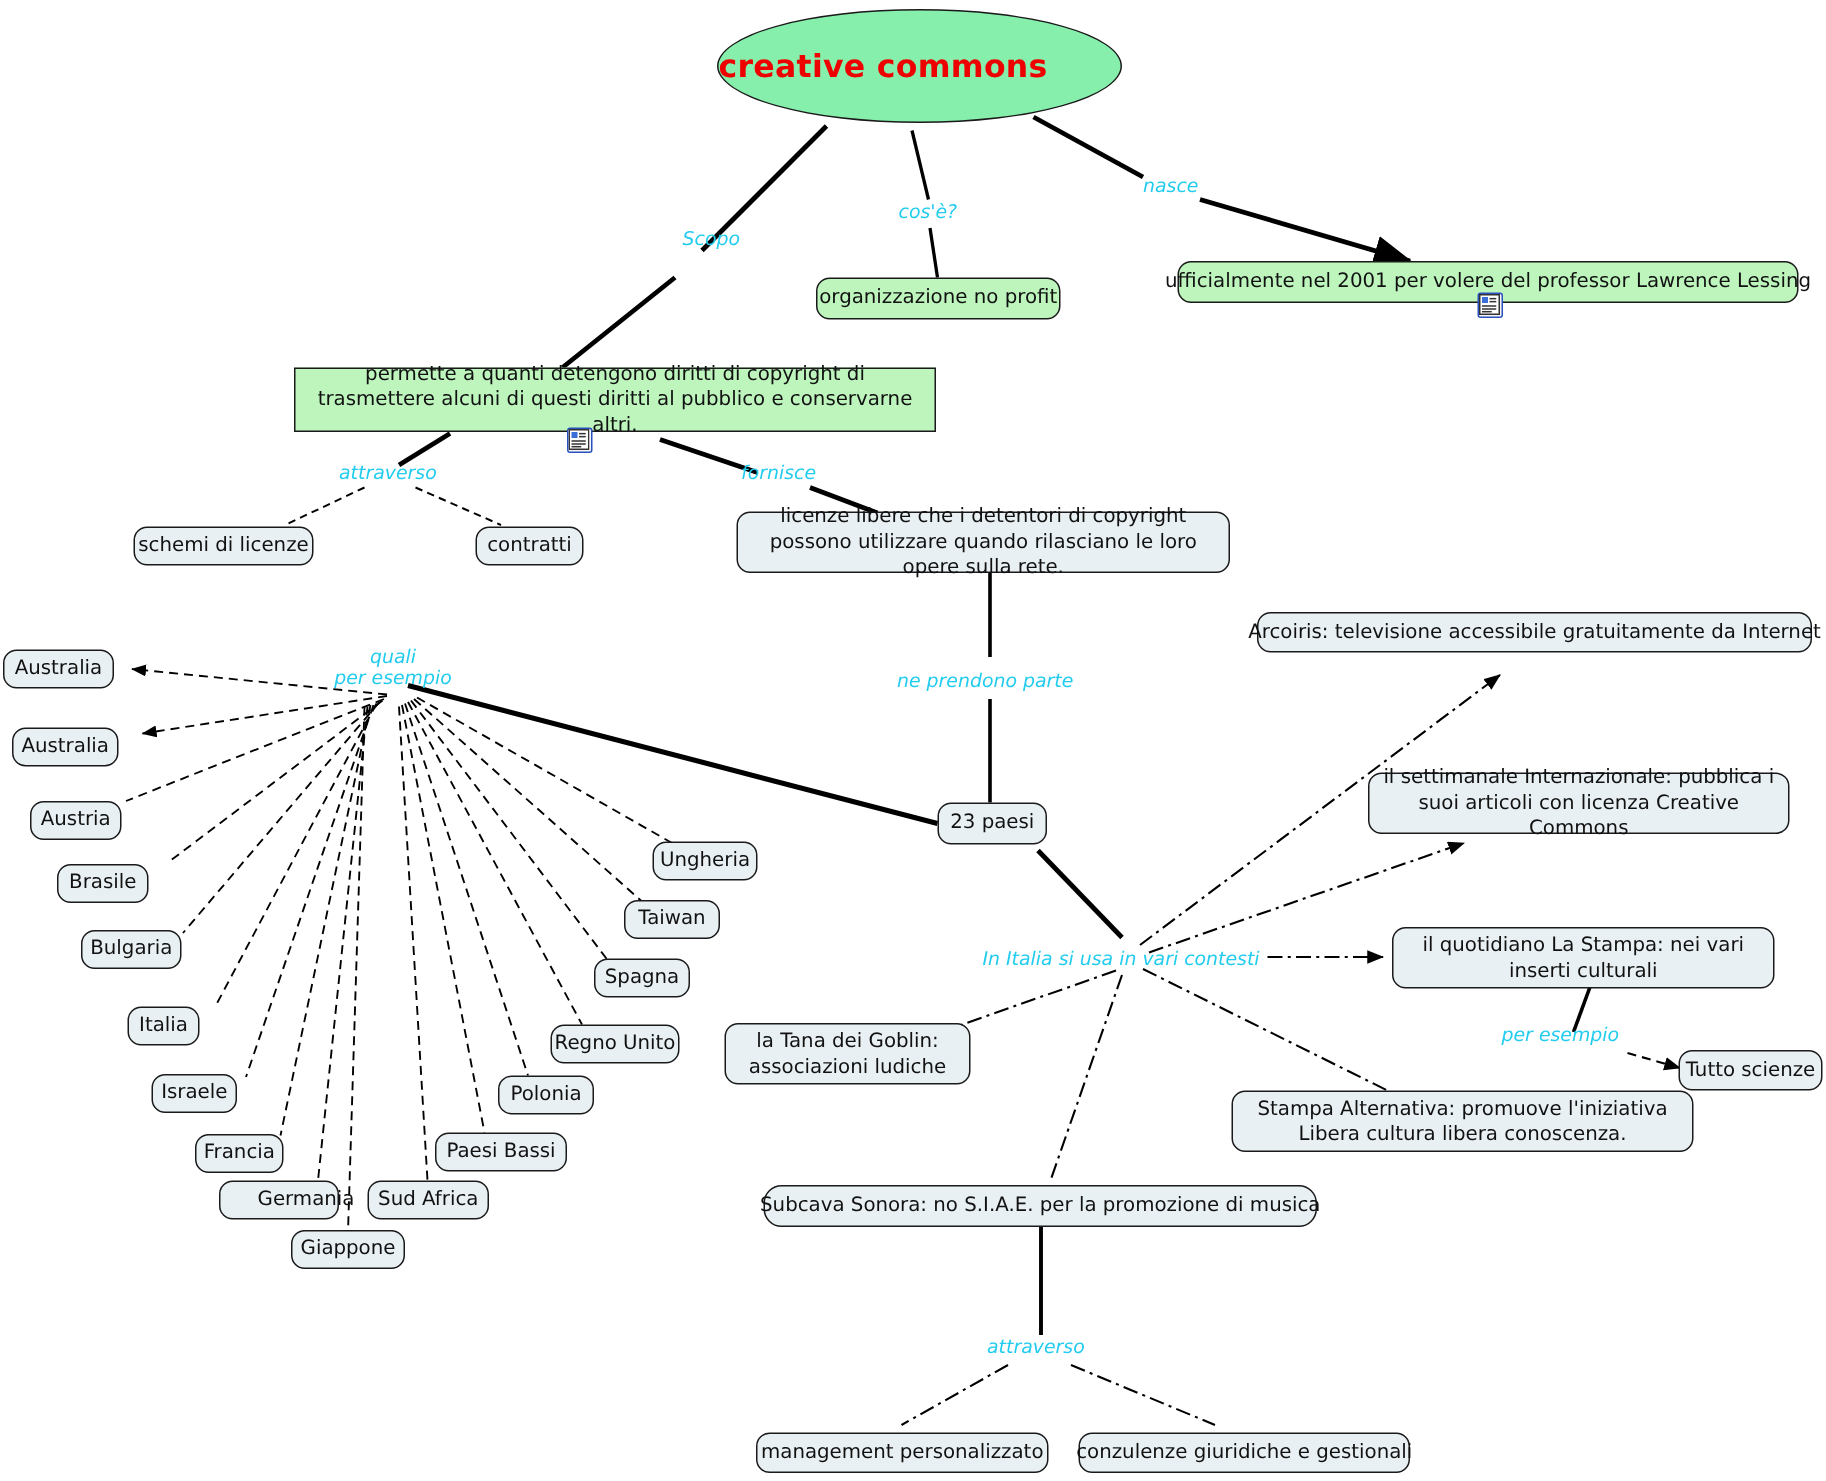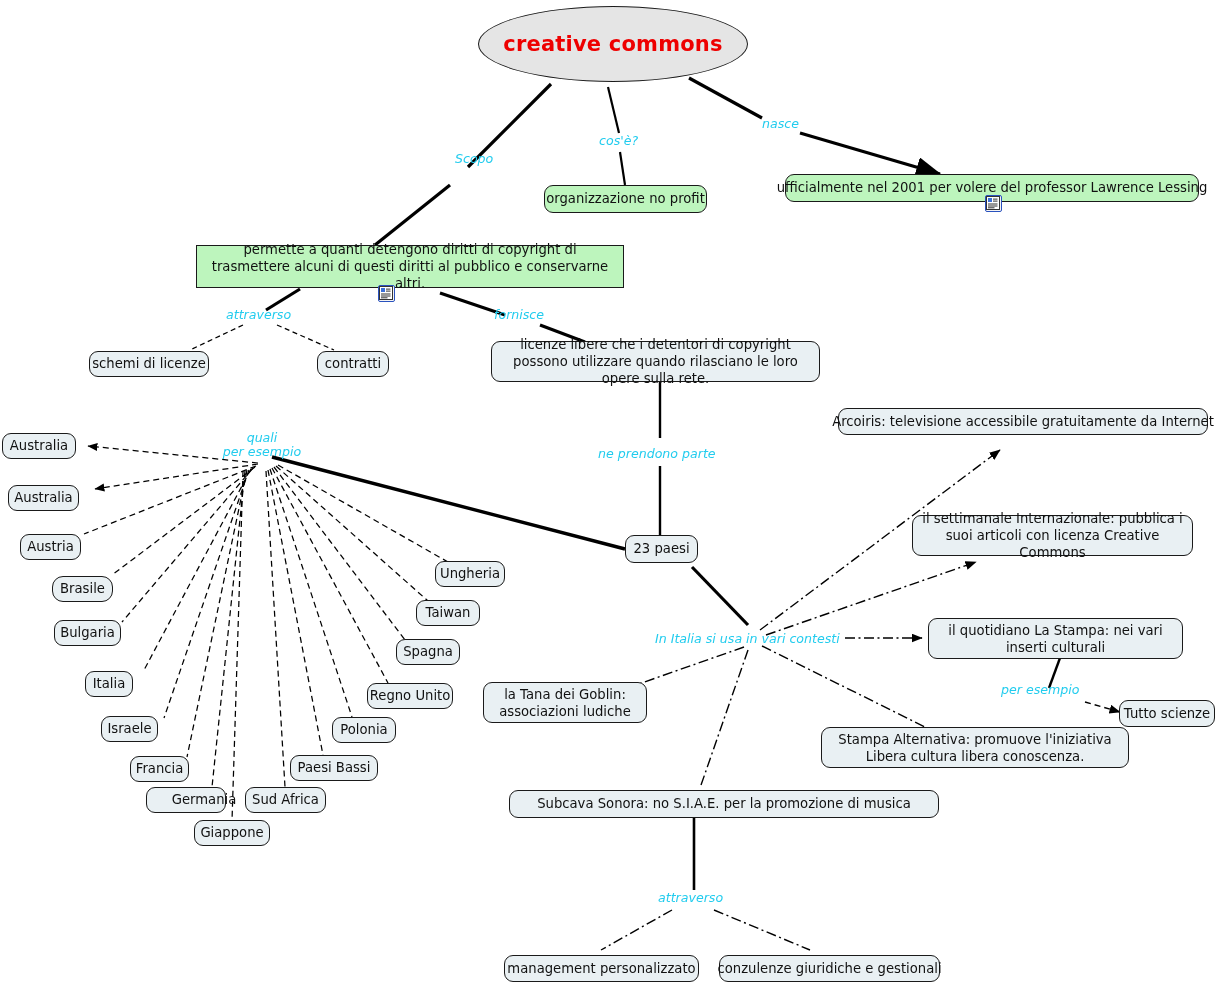--- a/index.html
+++ b/index.html
@@ -44,25 +44,24 @@
   .node.green {
     background: #bdf5bd;
   }
   .node.square {
     border-radius: 0;
   }
   .ellipse {
     position: absolute;
     box-sizing: border-box;
     border: 1.3px solid #1a1a1a;
-    background: #e5e5e5;
+    background: #86efac;
     border-radius: 50%;
     display: flex;
     align-items: center;
-    justify-content: center;
     color: #ee0000;
     font-weight: bold;
     font-size: 21px;
     letter-spacing: 0.2px;
   }
   .linklabel {
     position: absolute;
     color: #22ccee;
     font-style: italic;
     font-size: 12.6px;
@@ -239,42 +238,42 @@
   </div>
 
   <div class="node multiline" style="left:483px; top:682px; width:164px; height:41px; line-height:17px;">
     <span>la Tana dei Goblin: associazioni ludiche</span>
   </div>
 
   <div class="node multiline" style="left:821px; top:727px; width:308px; height:41px; line-height:17px;">
     <span>Stampa Alternativa: promuove l'iniziativa Libera cultura libera conoscenza.</span>
   </div>
 
-  <div class="node" style="left:509px; top:790px; width:430px; height:28px;">
+  <div class="node" style="left:509px; top:790px; width:369px; height:28px;border-radius:12px;">
     <span>Subcava Sonora: no S.I.A.E. per la promozione di musica</span>
   </div>
 
   <div class="node" style="left:504px; top:955px; width:195px; height:27px;">
     <span>management personalizzato</span>
   </div>
 
   <div class="node" style="left:719px; top:955px; width:221px; height:27px;">
     <span>conzulenze giuridiche e gestionali</span>
   </div>
 
   <div class="node" style="left:2px; top:433px; width:74px; height:26px;">
     <span>Australia</span>
   </div>
   <div class="node" style="left:8px; top:485px; width:71px; height:26px;">
     <span>Australia</span>
   </div>
   <div class="node" style="left:20px; top:534px; width:61px; height:26px;">
     <span>Austria</span>
   </div>
-  <div class="node" style="left:52px; top:576px; width:61px; height:26px;border-radius:11px;">
+  <div class="node" style="left:38px; top:576px; width:61px; height:26px;">
     <span>Brasile</span>
   </div>
   <div class="node" style="left:54px; top:620px; width:67px; height:26px;">
     <span>Bulgaria</span>
   </div>
   <div class="node" style="left:85px; top:671px; width:48px; height:26px;">
     <span>Italia</span>
   </div>
   <div class="node" style="left:101px; top:716px; width:57px; height:26px;">
     <span>Israele</span>

